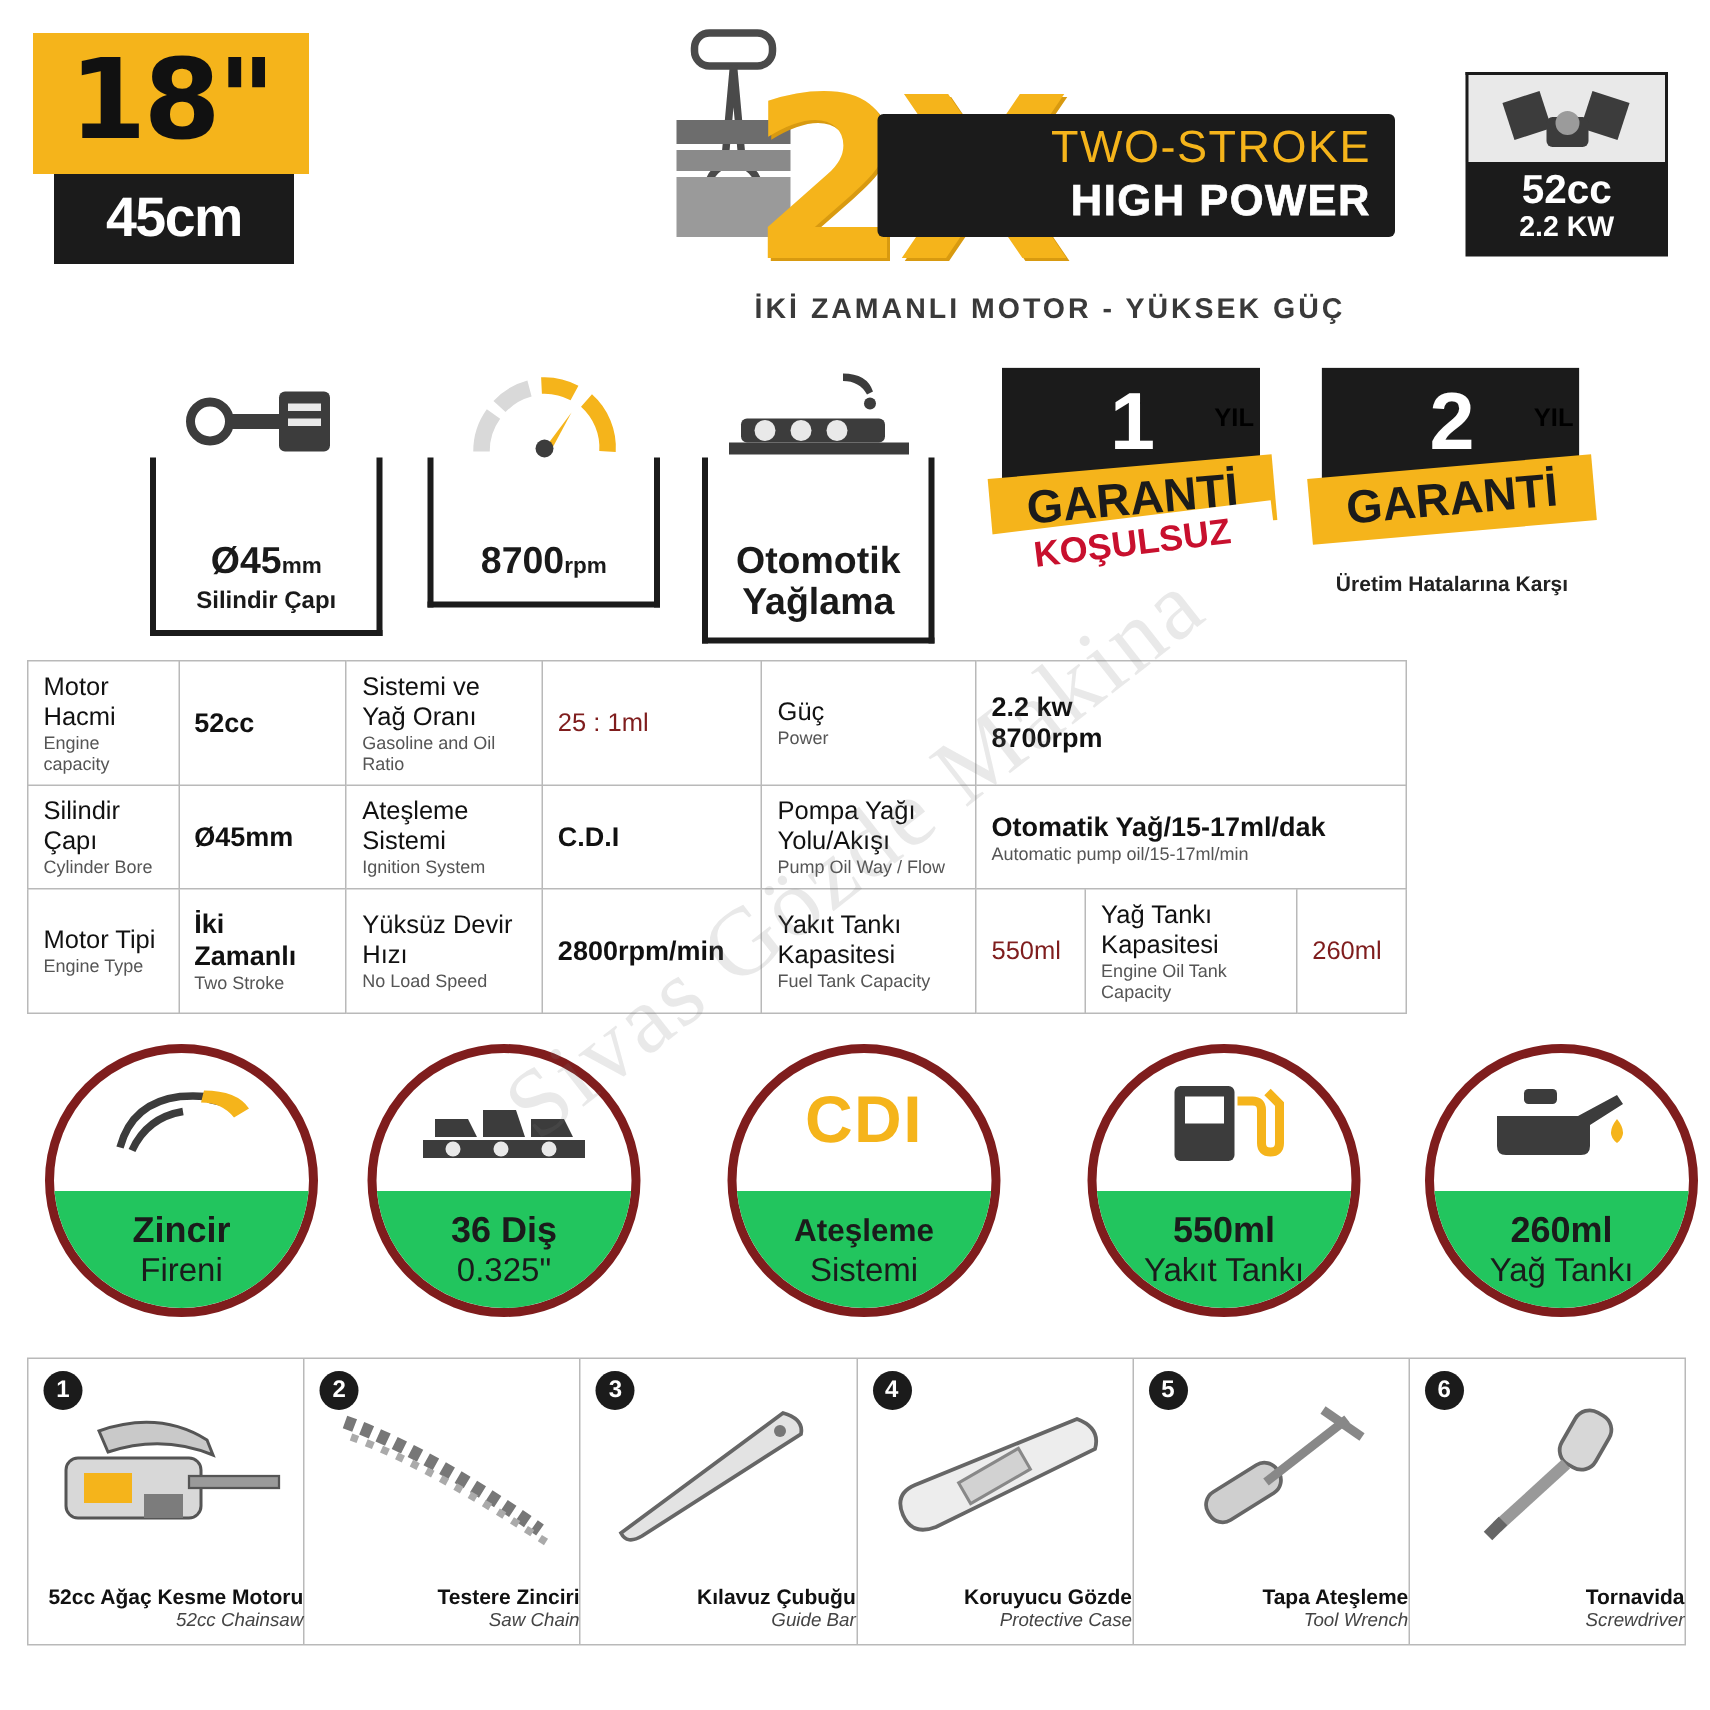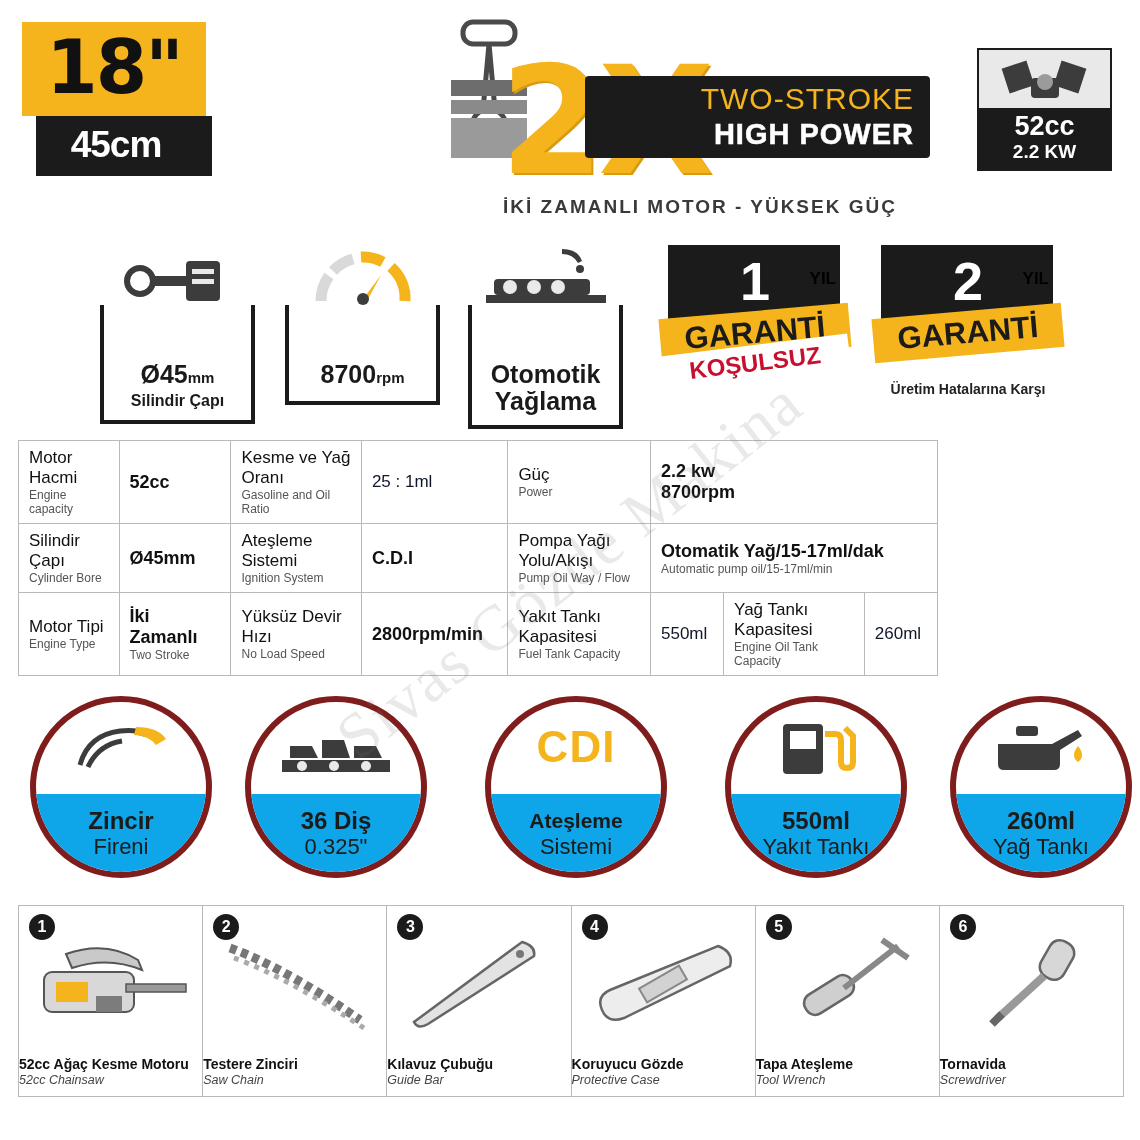--- a/index.html
+++ b/index.html
@@ -34,21 +34,21 @@
   .badge18 .b1{
     background:#f5b41b;color:#111;font-weight:bold;
     font-size:74px;line-height:78px;text-align:center;
     padding:6px 0 10px 0;
     font-family:"DejaVu Sans", sans-serif;
     letter-spacing:-2px;
   }
   .badge18 .b2{
     background:#1b1b1b;color:#fff;font-weight:bold;
     font-size:37px;line-height:42px;text-align:center;
-    padding:8px 16px 10px 0;width:160px;margin-left:14px;
+    padding:8px 0 10px 0;width:160px;margin-left:14px;
     letter-spacing:-1px;
   }
 
   .twostroke{
     position:absolute;left:405px;top:18px;width:530px;height:210px;
   }
   .tsbar{
     position:absolute;left:180px;top:58px;width:345px;height:82px;
     background:#1b1b1b;border-radius:4px;
   }
@@ -131,35 +131,35 @@
   .tablewrap{position:relative;margin:0 18px;}
   table.spec{
     width:920px;border-collapse:collapse;background:#fff;
   }
   table.spec td{
     border:1px solid #b9b9b9;padding:7px 10px;vertical-align:middle;
   }
   .lblTr{font-size:17px;color:#111;line-height:20px;}
   .lblEn{font-size:12px;color:#555;line-height:14px;}
   .valB{font-size:18px;font-weight:bold;color:#111;line-height:21px;}
-  .valN{font-size:17px;color:#0f172a;line-height:20px;}
+  .valN{font-size:17px;color:#7f1d1d;line-height:20px;}
   .valS{font-size:12px;color:#555;line-height:14px;}
 
   
   .circles{position:relative;height:205px;margin-top:14px;}
   .circ{
     position:absolute;top:6px;width:170px;height:170px;border-radius:50%;
     background:#fff;border:6px solid #7f1d1d;overflow:hidden;
   }
   .circ .cart{
     position:absolute;left:0;right:0;top:12px;height:66px;
     display:flex;align-items:center;justify-content:center;
   }
   .circ .cband{
-    position:absolute;left:0;right:0;bottom:0;height:78px;background:#0ea5e9;
+    position:absolute;left:0;right:0;bottom:0;height:78px;background:#22c55e;
     display:flex;flex-direction:column;align-items:center;justify-content:center;
   }
   .circ .c1{font-size:24px;font-weight:bold;color:#1b1b1b;line-height:27px;}
   .circ .c2{font-size:22px;font-weight:normal;color:#1b1b1b;line-height:25px;}
   .circ .c1.sm{font-size:21px;}
 
   
   .parts{
     position:relative;margin:10px 18px 0 18px;width:1104px;height:190px;
     border:1px solid #b9b9b9;display:flex;
@@ -171,21 +171,21 @@
   .pnum{
     position:absolute;left:10px;top:8px;width:26px;height:26px;border-radius:50%;
     background:#1b1b1b;color:#fff;font-size:16px;font-weight:bold;
     display:flex;align-items:center;justify-content:center;
   }
   .pimg{
     position:absolute;left:0;right:0;top:22px;height:108px;
     display:flex;align-items:center;justify-content:center;
   }
   .pcap{
-    position:absolute;left:0;right:0;bottom:8px;text-align:left;
+    position:absolute;left:0;right:0;bottom:8px;text-align:right;
   }
   .pcap .ct{font-size:14px;font-weight:bold;color:#111;line-height:17px;}
   .pcap .ce{font-size:12.5px;font-style:italic;color:#444;line-height:15px;}
 </style>
 </head>
 <body>
 
 <div class="page">
 
   <div class="watermark">
@@ -316,21 +316,21 @@
       <tbody>
           <tr>
         <td style="width:128px">
           <div class="lblTr">Motor Hacmi</div>
           <div class="lblEn">Engine capacity</div>
         </td>
         <td style="width:130px">
           <div class="valB">52cc</div>
         </td>
         <td style="width:175px">
-          <div class="lblTr">Kesme ve Yağ Oranı</div>
+          <div class="lblTr">Sistemi ve Yağ Oranı</div>
           <div class="lblEn">Gasoline and Oil Ratio</div>
         </td>
         <td style="width:150px">
           <div class="valN">25 : 1ml</div>
         </td>
         <td style="width:195px">
           <div class="lblTr">Güç</div>
           <div class="lblEn">Power</div>
         </td>
         <td colspan="3">

